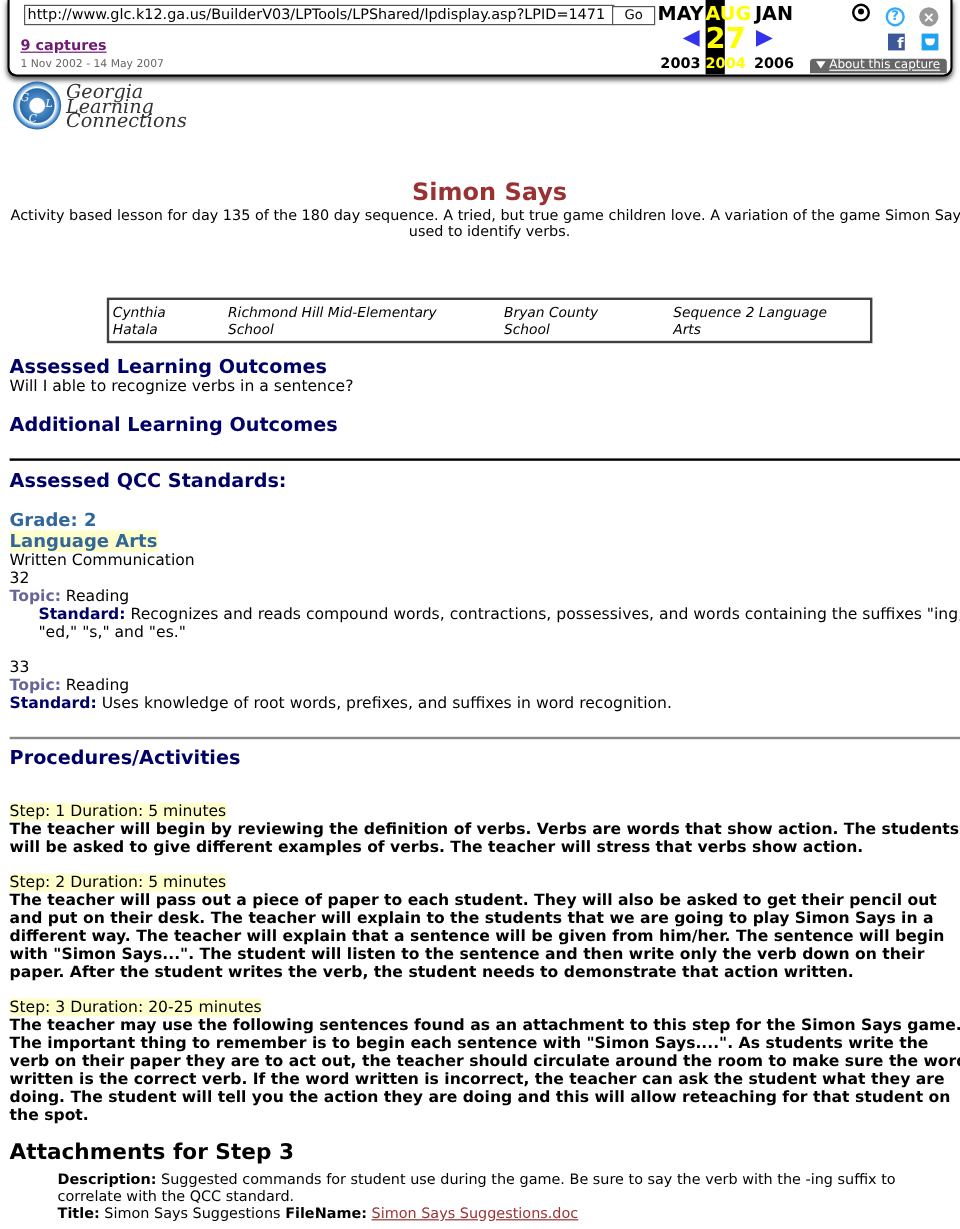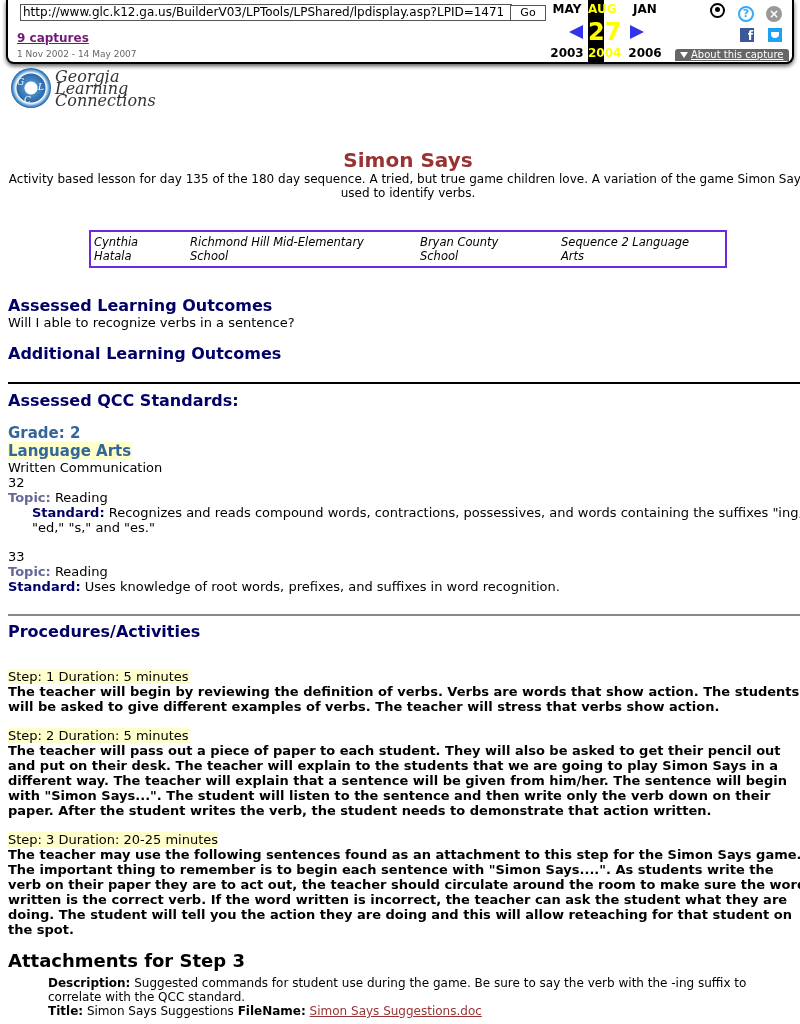--- a/index.html
+++ b/index.html
@@ -8,21 +8,21 @@
   #wm-toolbar { position:absolute; left:6px; top:0; width:784px; height:62px; background:#fff;
     border:2px solid #000; border-top:none; border-radius:0 0 8px 8px;
     box-shadow:0 2px 4px #555; }
   #wm-url { position:absolute; left:12px; top:4px; width:486px; height:15px; border:1px solid #555;
     font-size:12px; padding:0 2px; line-height:15px; white-space:nowrap; overflow:hidden; font-family:"DejaVu Sans", sans-serif; }
   #wm-go { position:absolute; left:502px; top:5px; width:34px; height:14px; border:1px solid #555;
     font-size:11px; text-align:center; line-height:14px; background:#fff; }
   #wm-captures { position:absolute; left:9px; top:31px; font-size:12px; font-weight:bold; color:#701a75; text-decoration:underline; }
   #wm-range { position:absolute; left:9px; top:49px; font-size:9px; color:#666; }
   .wm-col { position:absolute; top:0; width:38px; text-align:center; font-weight:bold; }
-  .wm-month { font-size:12px; position:absolute; top:2px; width:100%; }
+  .wm-month { font-size:16px; position:absolute; top:2px; width:100%; }
   .wm-year { font-size:12px; position:absolute; top:46px; width:100%; }
   #wm-col-prev { left:540px; }
   #wm-col-cur { left:580px; width:16px; height:62px; background:#000; color:#ff0; }
   #wm-col-next { left:618px; }
   #wm-day { position:absolute; top:18px; width:100%; font-size:24px; color:#ff0; }
   #wm-prev-arrow { position:absolute; left:561px; top:25px; width:0; height:0; border-top:7px solid transparent; border-bottom:7px solid transparent; border-right:14px solid #33e; }
   #wm-next-arrow { position:absolute; left:622px; top:25px; width:0; height:0; border-top:7px solid transparent; border-bottom:7px solid transparent; border-left:14px solid #33e; }
   #wm-user-icon { position:absolute; left:702px; top:3px; width:15px; height:15px; border:2px solid #000; border-radius:50%; box-sizing:border-box; }
   #wm-user-icon::after { content:""; position:absolute; left:3px; top:2px; width:5px; height:5px; border-radius:50%; background:#000; }
   #wm-help-icon { position:absolute; left:730px; top:6px; width:16px; height:16px; border:2px solid #3af; border-radius:50%; box-sizing:border-box; color:#3af; font-size:11px; text-align:center; line-height:12px; font-weight:bold; }
@@ -37,21 +37,21 @@
   
   #logo { position:absolute; left:11px; top:68px; width:115px; height:44px; }
   #logo-circle { position:absolute; left:0; top:0; width:40px; height:40px; border-radius:50%;
     background:radial-gradient(circle at 50% 50%, #fff 6px, #4a8ac8 7px, #2a6aa8 14px, #fff 15px, #5a9ad8 18px, #1f5c99 20px); }
   .logo-letter { position:absolute; font-family:"DejaVu Serif", serif; font-style:italic; color:#fff; font-size:9px; }
   #logo-text { position:absolute; left:44px; top:3px; font-family:"DejaVu Serif", serif; font-style:italic; font-size:16px; line-height:12px; color:#333; }
 
   
   #title { position:absolute; left:0; top:148px; width:816px; text-align:center; font-size:20px; font-weight:bold; color:#993333; }
   #summary { position:absolute; left:0; top:172px; width:816px; text-align:center; font-size:12px; line-height:14px; white-space:normal; }
-  #author-table { position:absolute; left:89px; top:230px; width:634px; height:34px; border:2px solid #6d28d9; font-size:11.5px; font-style:italic; line-height:14px; }
+  #author-table { position:absolute; left:89px; top:248px; width:634px; height:34px; border:2px solid #404040; font-size:11.5px; font-style:italic; line-height:14px; }
   .at-cell { position:absolute; top:3px; }
   .h-blue { position:absolute; left:8px; font-size:16px; font-weight:bold; color:#000066; }
   .txt { position:absolute; left:8px; font-size:13px; }
   .hr { position:absolute; left:8px; width:792px; }
   #grade { position:absolute; left:8px; top:424px; font-size:15px; font-weight:bold; color:#336699; }
   #subject { position:absolute; left:8px; top:442px; font-size:15px; font-weight:bold; color:#336699; background:#ffffcc; padding-right:1px; }
   .topic-lbl { color:#666699; font-weight:bold; }
   .std-lbl { color:#000066; font-weight:bold; }
   .step-hdr { position:absolute; left:8px; background:#ffffcc; font-size:13px; }
   .step-body { position:absolute; left:8px; width:800px; font-size:13px; font-weight:bold; line-height:15px; }

